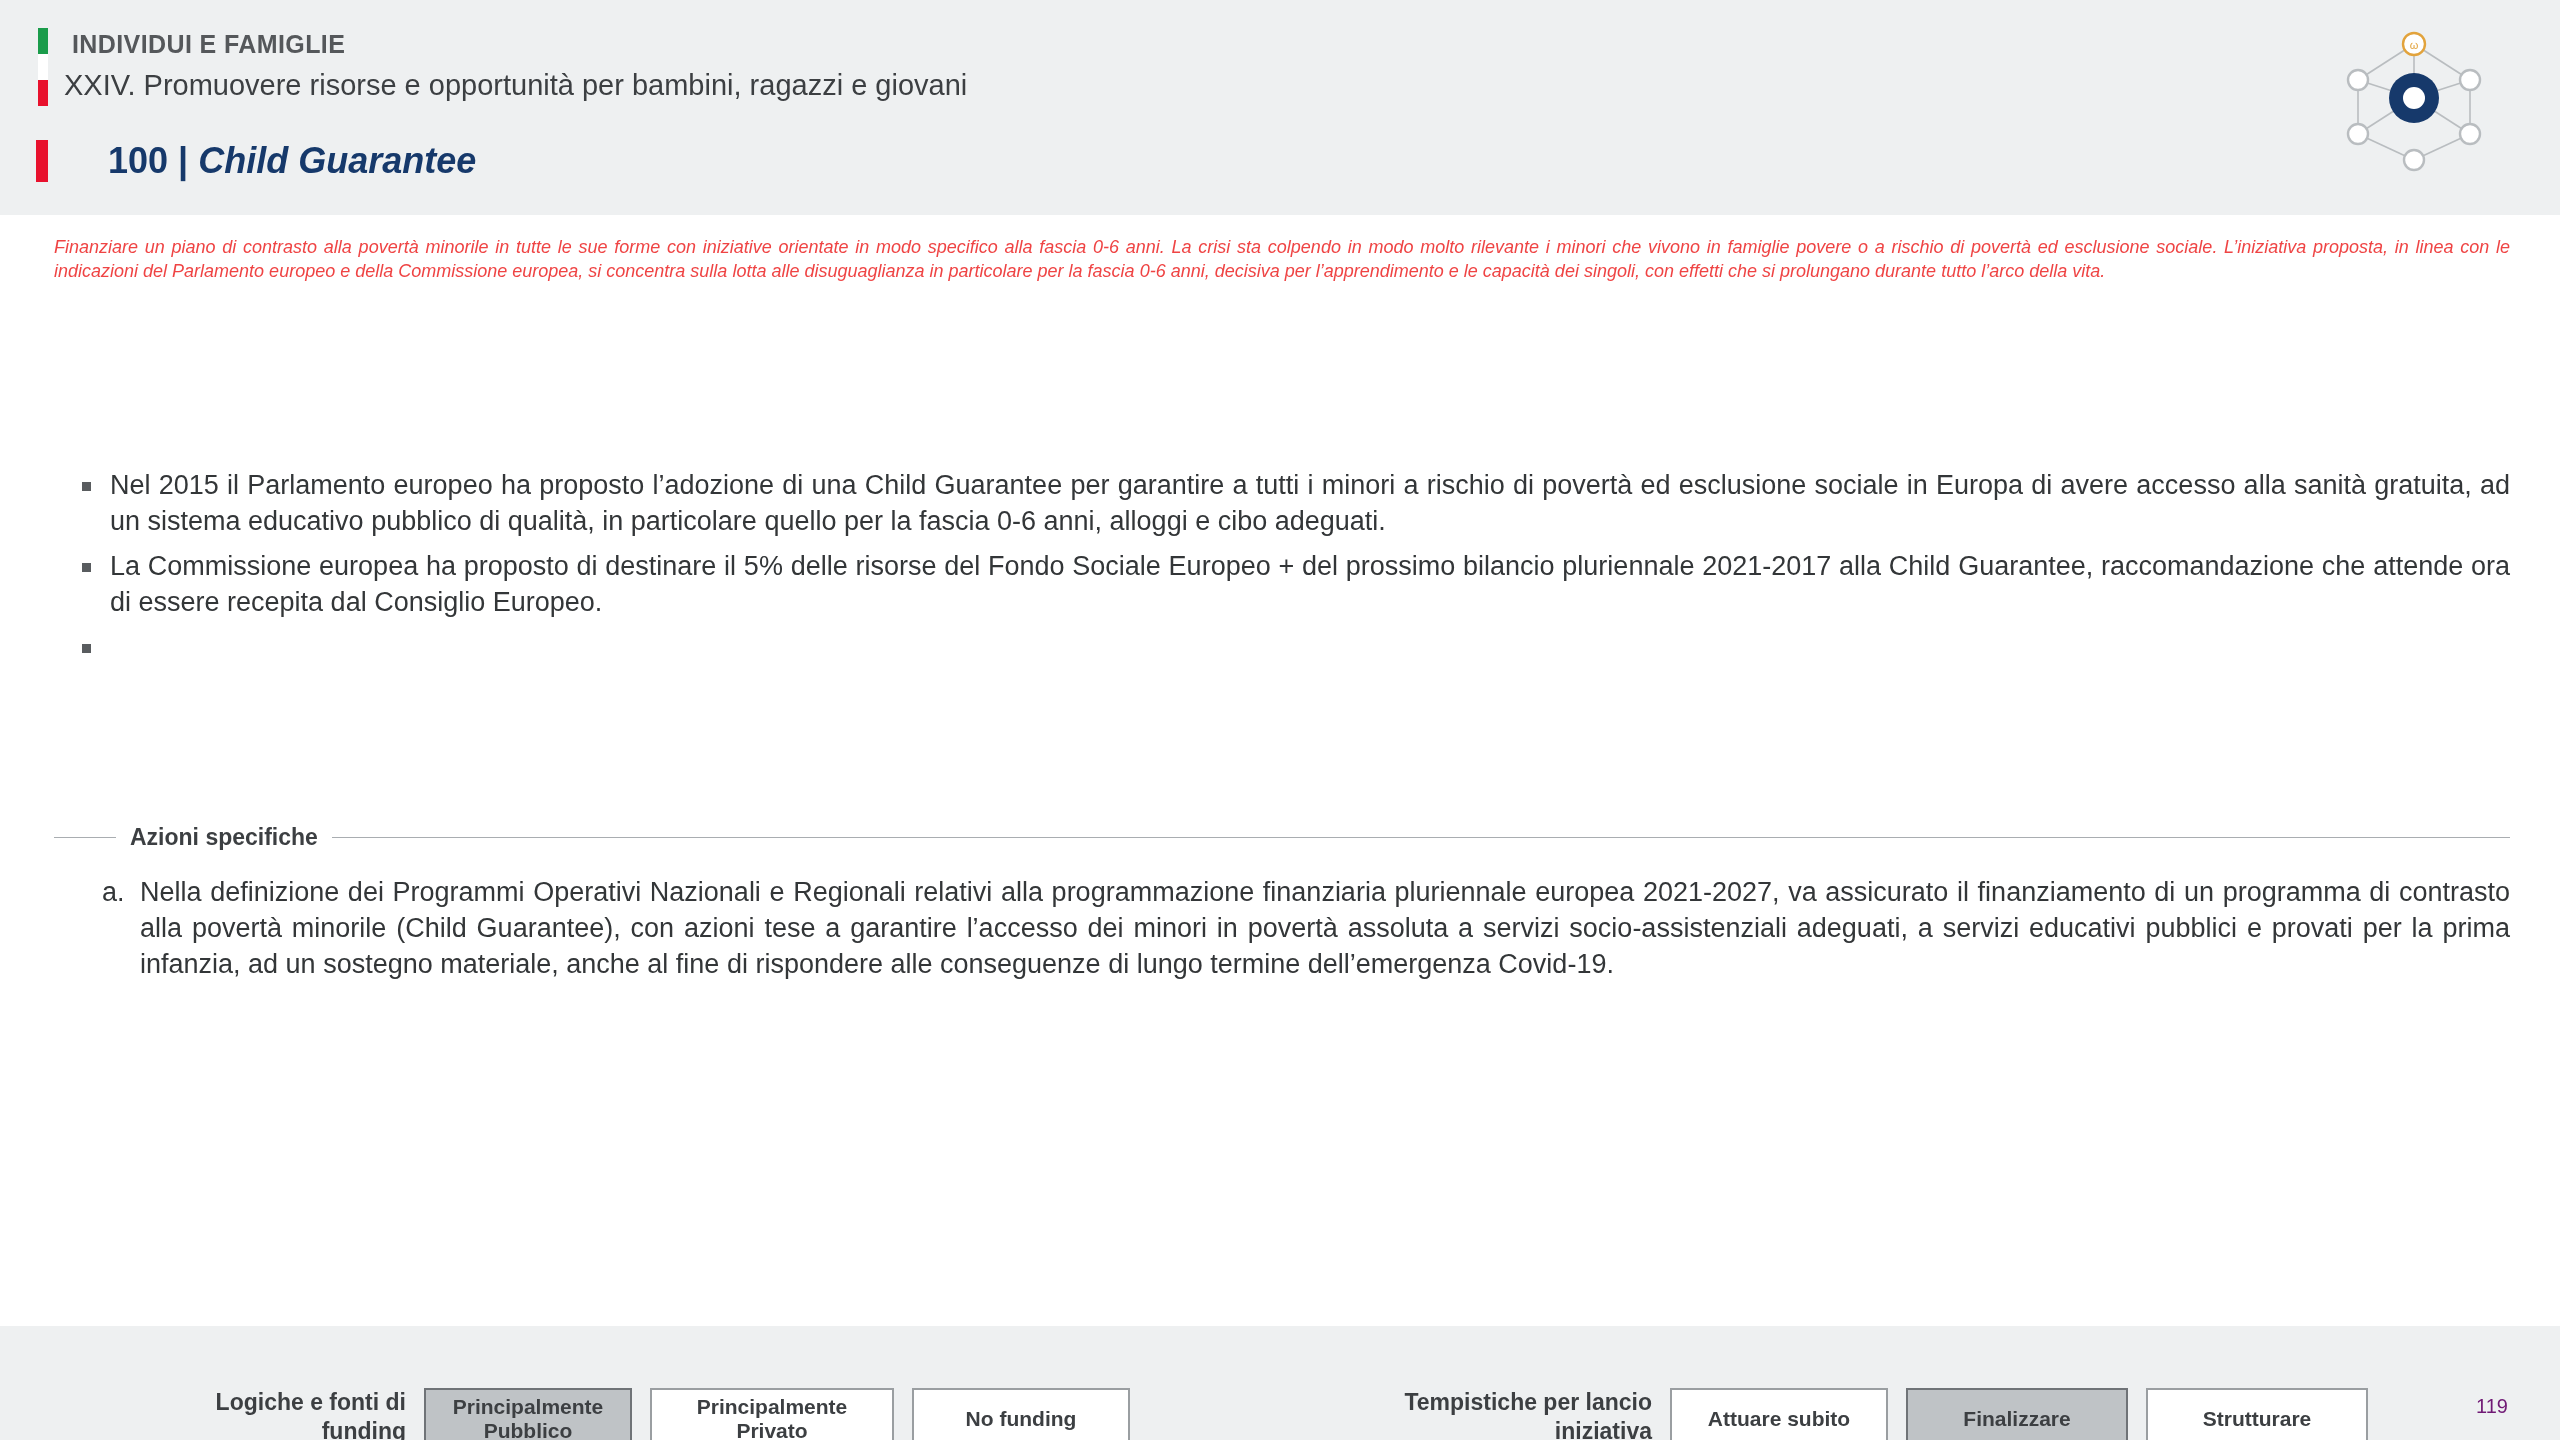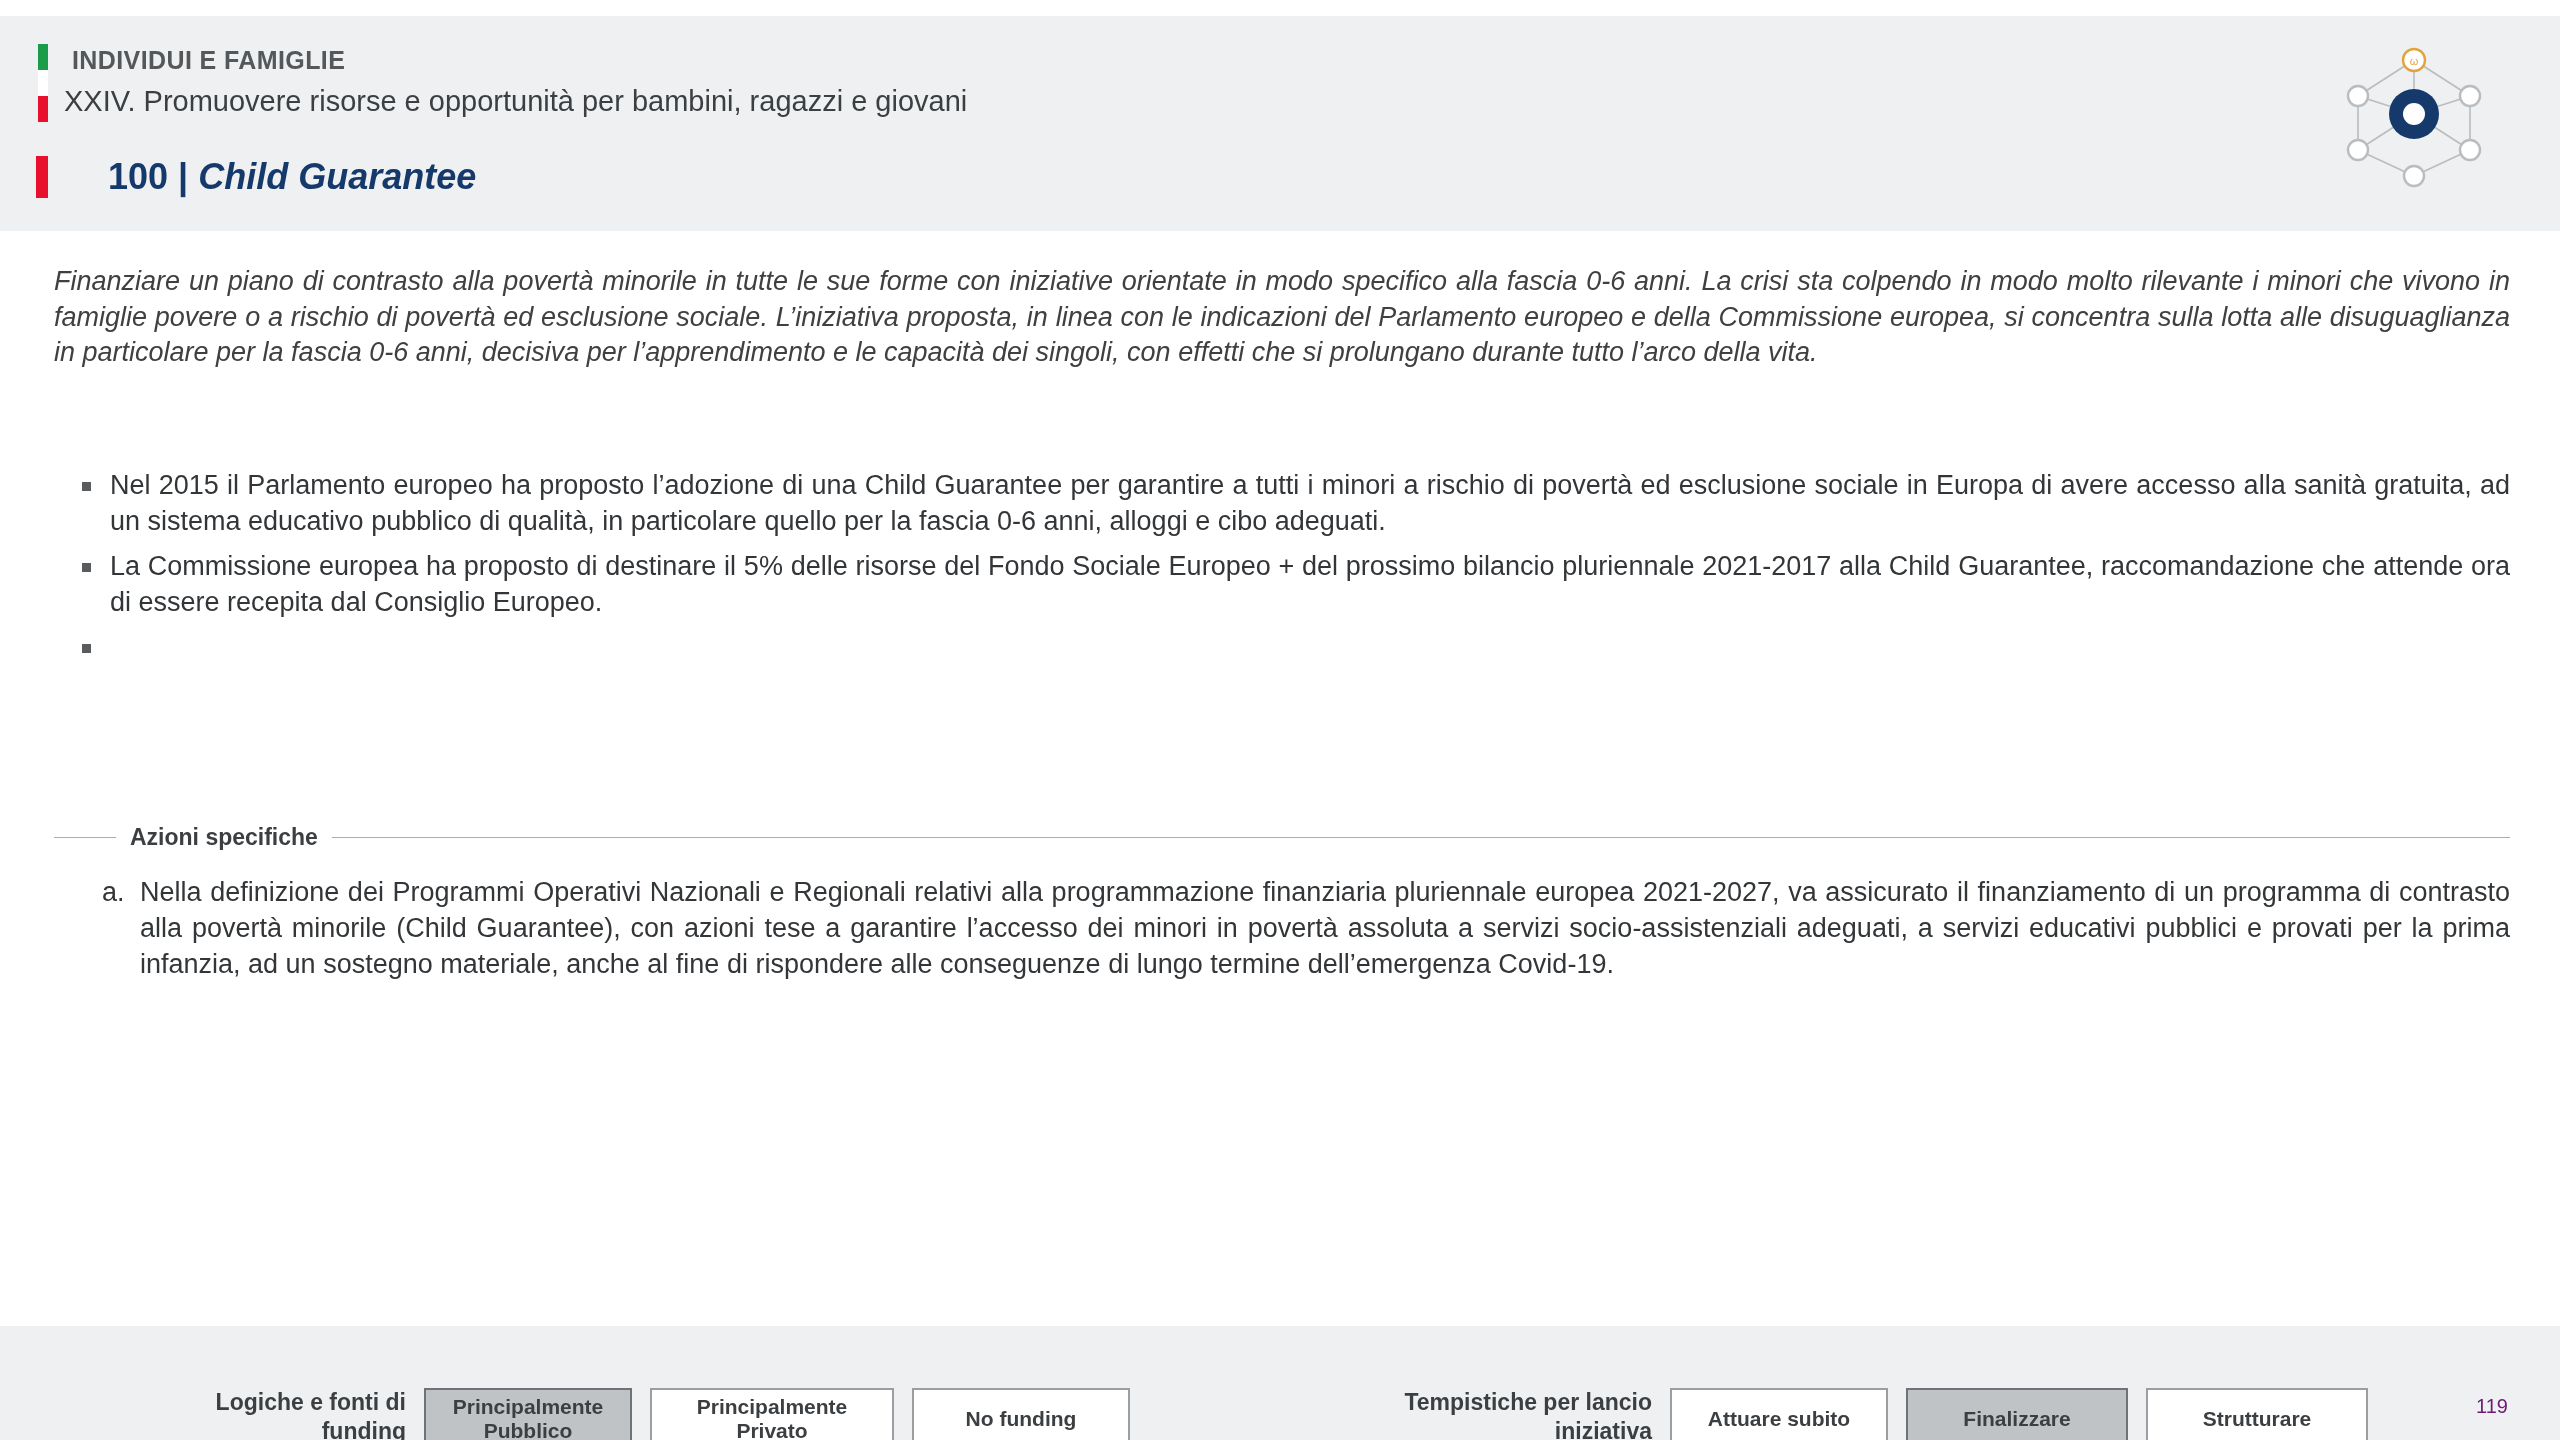--- a/index.html
+++ b/index.html
@@ -10,21 +10,21 @@
     background: #ffffff;
     font-family: "Liberation Sans", sans-serif;
     color: #2b2b2b;
     position: relative;
     overflow: hidden;
   }
 
   
   .header {
     position: absolute;
-    left: 0; top: 16px;
+    left: 0; top: 0;
     width: 2560px;
     height: 215px;
     background: #eef0f1;
   }
   .flag-bars {
     position: absolute;
     left: 38px;
     top: 28px;
     width: 10px;
     height: 78px;
@@ -77,26 +77,25 @@
     width: 160px;
     height: 150px;
   }
 
   
   .intro {
     position: absolute;
     left: 54px;
     top: 236px;
     width: 2456px;
-    font-size: 27px;
+    font-size: 18px;
     line-height: 1.32;
     font-style: italic;
-    color: #404040;
+    color: #ef4444;
     text-align: justify;
-    margin-top: 28px;
   }
 
   
   .section {
     position: absolute;
     left: 54px;
     width: 2456px;
   }
   .section-head {
     display: flex;

